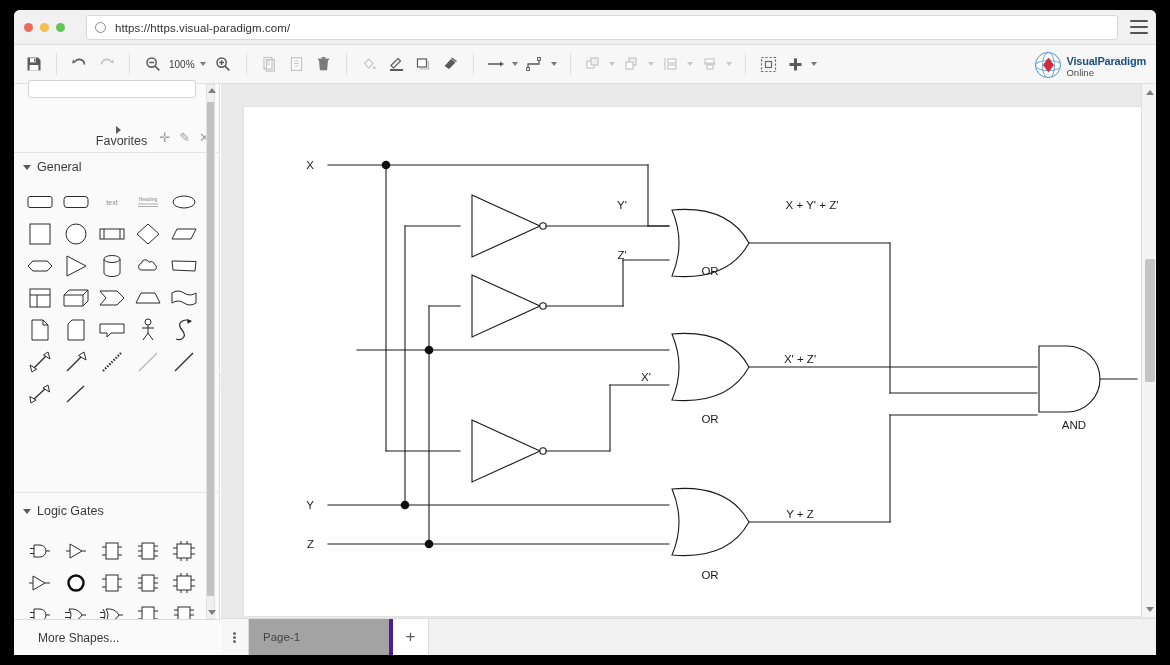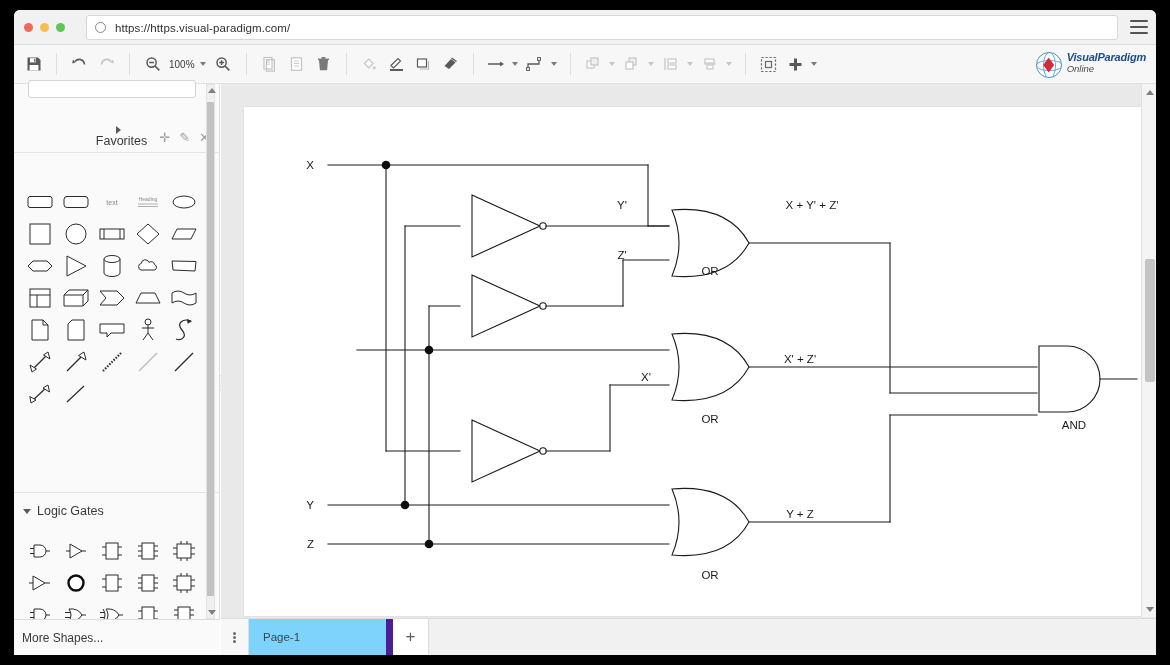--- a/index.html
+++ b/index.html
@@ -60,21 +60,21 @@
   .tb-btn.dim { color: #c3c3c3; }
   .tb-btn svg { display: block; }
   .zoomlabel { font-size: 10px; color: #3c3c3c; padding: 0 3px; }
   .caret {
     width: 0; height: 0; border-left: 3.5px solid transparent;
     border-right: 3.5px solid transparent; border-top: 4px solid #7a7a7a;
     margin: 0 4px 0 2px;
   }
   .caret.dim { border-top-color: #c6c6c6; }
   .vp-logo {
-    position: absolute; right: 10px; top: 7px; display: flex; align-items: flex-start; font-style: italic;
+    position: absolute; right: 10px; top: 7px; display: flex; align-items: flex-end;
   }
   .vp-globe {
     width: 26px; height: 26px; border-radius: 50%;
     background: #fff; border: 1.4px solid #4a90c8; position: relative;
     margin-right: 5px; overflow: hidden;
   }
   .vp-globe::before, .vp-globe::after {
     content: ''; position: absolute; border: 1px solid #6aa9d6; border-radius: 50%;
   }
   .vp-globe::before { left: 6px; top: -1px; width: 11px; height: 25px; }
@@ -134,21 +134,21 @@
   .sb-thumb { position: absolute; left: 0; width: 7px; background: #c2c2c2; border-radius: 1px; }
   .sb-arrow {
     position: absolute; left: 0; width: 9px; height: 11px;
     display: flex; align-items: center; justify-content: center;
   }
   .arrow-up { width:0;height:0;border-left:4px solid transparent;border-right:4px solid transparent;border-bottom:5px solid #808080; }
   .arrow-dn { width:0;height:0;border-left:4px solid transparent;border-right:4px solid transparent;border-top:5px solid #808080; }
   .more-shapes {
     position: absolute; left: 0; bottom: 0; width: 206px; height: 36px;
     border-top: 1px solid #dcdcdc; background: #fafafa;
-    display: flex; align-items: center; padding-left: 8px;
+    display: flex; align-items: center; padding-left: 24px;
     font-size: 12px; color: #3a3a3a;
   }
   .splitter {
     position: absolute; left: 206px; top: 365px; width: 10px; height: 16px;
     background: #f3f3f3; border: 1px solid #dcdcdc; border-left: none;
     display: flex; align-items: center; justify-content: center;
     border-radius: 0 3px 3px 0;
   }
   .splitter i { width: 1px; height: 9px; background: #8a8a8a; margin: 0 1px; }
 
@@ -180,21 +180,21 @@
     position: absolute; left: 207px; bottom: 0; width: 935px; height: 37px;
     background: #f1f1f1; border-top: 1px solid #dcdcdc;
     display: flex; align-items: stretch;
   }
   .tab-menu {
     width: 28px; display: flex; align-items: center; justify-content: center;
     border-right: 1px solid #dcdcdc; background: #f7f7f7;
   }
   .tab-menu i { display:block; width:3px; height:3px; background:#6a6a6a; border-radius:50%; margin:1px 0; }
   .page-tab {
-    width: 144px; background: #7dd3fc; border-right: 7px solid #4c1d95;
+    width: 144px; background: #a3a3a3; border-right: 4px solid #4c1d95;
     display: flex; align-items: center; padding-left: 14px;
     font-size: 11.5px; color: #444;
   }
   .add-page {
     width: 36px; background: #fff; border-right: 1px solid #dcdcdc;
     display: flex; align-items: center; justify-content: center;
     color: #5a5a5a; font-size: 17px;
   }
   .tab-rest { flex: 1; background: #f1f1f1; }
 </style>
@@ -415,20 +415,24 @@
       <span class="tri"></span>
       <span>Favorites</span>
       <span class="sec-actions">
         <span>✛</span>
         <span>✎</span>
         <span>✕</span>
       </span>
     </div>
     <div class="sec-divider" style="top:68px;"></div>
 
+    <div class="sec-head" style="top:70px;">
+      <span class="tri open"></span>
+      <span>General</span>
+    </div>
 
     <div class="shape-grid" style="top:96px;">
 
       <div class="shape-cell">
           <svg width="26" height="16">
             <rect x="1" y="2.5" width="24" height="11" rx="2" stroke="#2b2b2b" fill="#fff" stroke-width="1"></rect>
           </svg>
         </div>
       <div class="shape-cell">
           <svg width="26" height="16">

